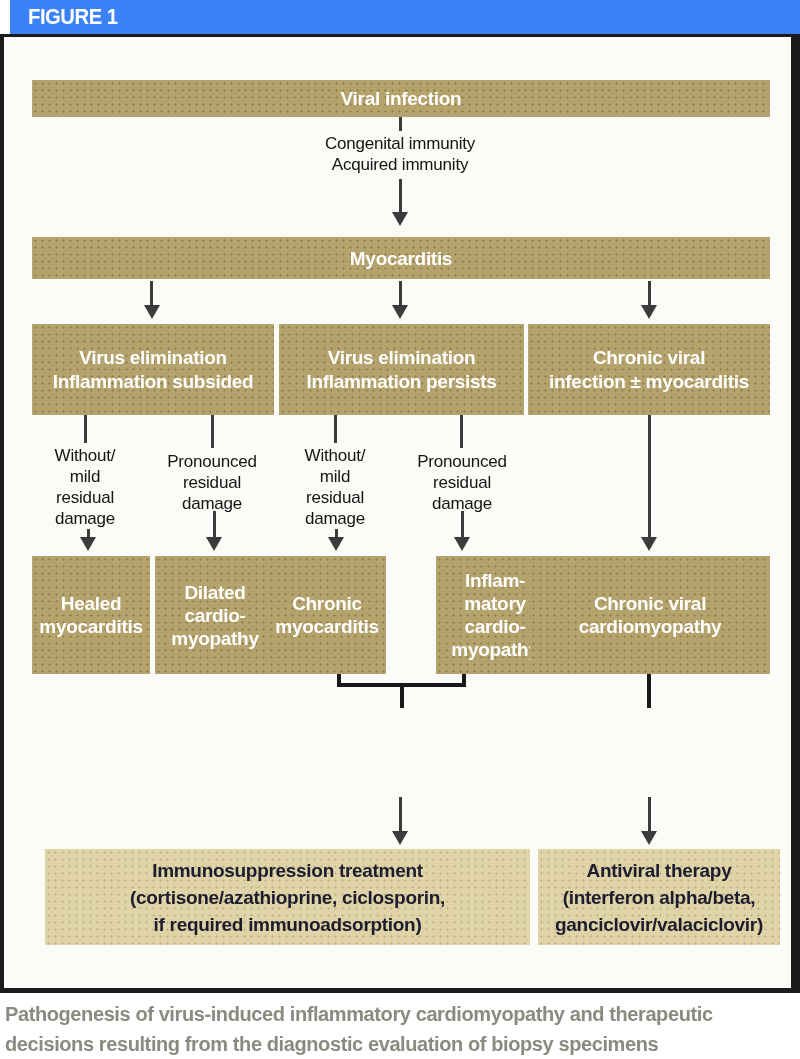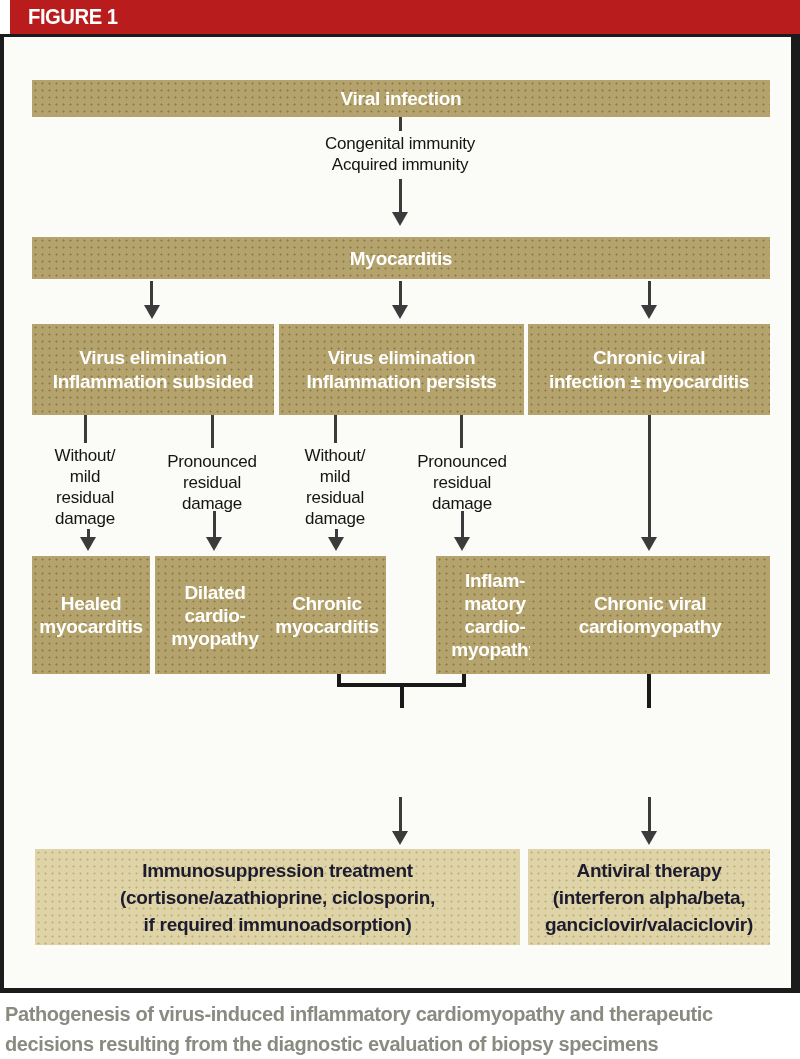--- a/index.html
+++ b/index.html
@@ -1,37 +1,37 @@
 <!DOCTYPE html>
 <html><head>
 <meta charset="utf-8">
 <style>
   html,body{margin:0;padding:0;background:#ffffff;}
   .page{position:relative;width:800px;height:1059px;background:#ffffff;overflow:hidden;
         font-family:"Liberation Sans",sans-serif;}
   
-  .titlebar{position:absolute;left:10px;top:0;width:790px;height:34px;background:#b91c1c;}
+  .titlebar{position:absolute;left:10px;top:0;width:790px;height:34px;background:#3b82f6;}
   .titlebar .lbl{position:absolute;left:18px;top:4px;color:#ffffff;font-size:22px;font-weight:bold;
         letter-spacing:-0.5px;transform:scaleX(.92);transform-origin:left center;}
   
   .frame{position:absolute;left:0;top:34px;width:800px;height:959px;box-sizing:border-box;
         background:#fbfbf7;border:3px solid #1b1b1b;border-left-width:4px;
         border-right-width:9px;border-bottom-width:5px;}
   
   .ob{position:absolute;display:flex;align-items:center;justify-content:center;text-align:center;
       color:#ffffff;font-weight:bold;white-space:pre-line;letter-spacing:-0.3px;
       background-color:#b4a36c;
       background-image:radial-gradient(rgba(104,87,36,.5) .8px, rgba(0,0,0,0) 1.4px);
       background-size:7px 7px;}
   
   .tb{position:absolute;display:flex;align-items:center;justify-content:center;text-align:center;
       color:#1c1c2e;font-weight:bold;white-space:pre-line;letter-spacing:-0.3px;
       background-color:#ded4a8;
       background-image:radial-gradient(rgba(150,128,60,.4) .8px, rgba(0,0,0,0) 1.4px);
-      background-size:7px 7px;}
+      background-size:7px 7px;margin-left:10px;}
   .fs19{font-size:19px;line-height:24px;}
   .fs19b{font-size:19px;line-height:23px;}
   .bigrow{font-size:19px;line-height:27px;}
   
   .note{position:absolute;color:#141414;text-align:center;white-space:pre-line;
         font-size:17px;line-height:21px;letter-spacing:-0.2px;}
   
   .shaft{position:absolute;width:3px;background:#3b3b3b;}
   .ahead{position:absolute;width:0;height:0;border-left:8px solid transparent;
          border-right:8px solid transparent;border-top:14px solid #3b3b3b;}

